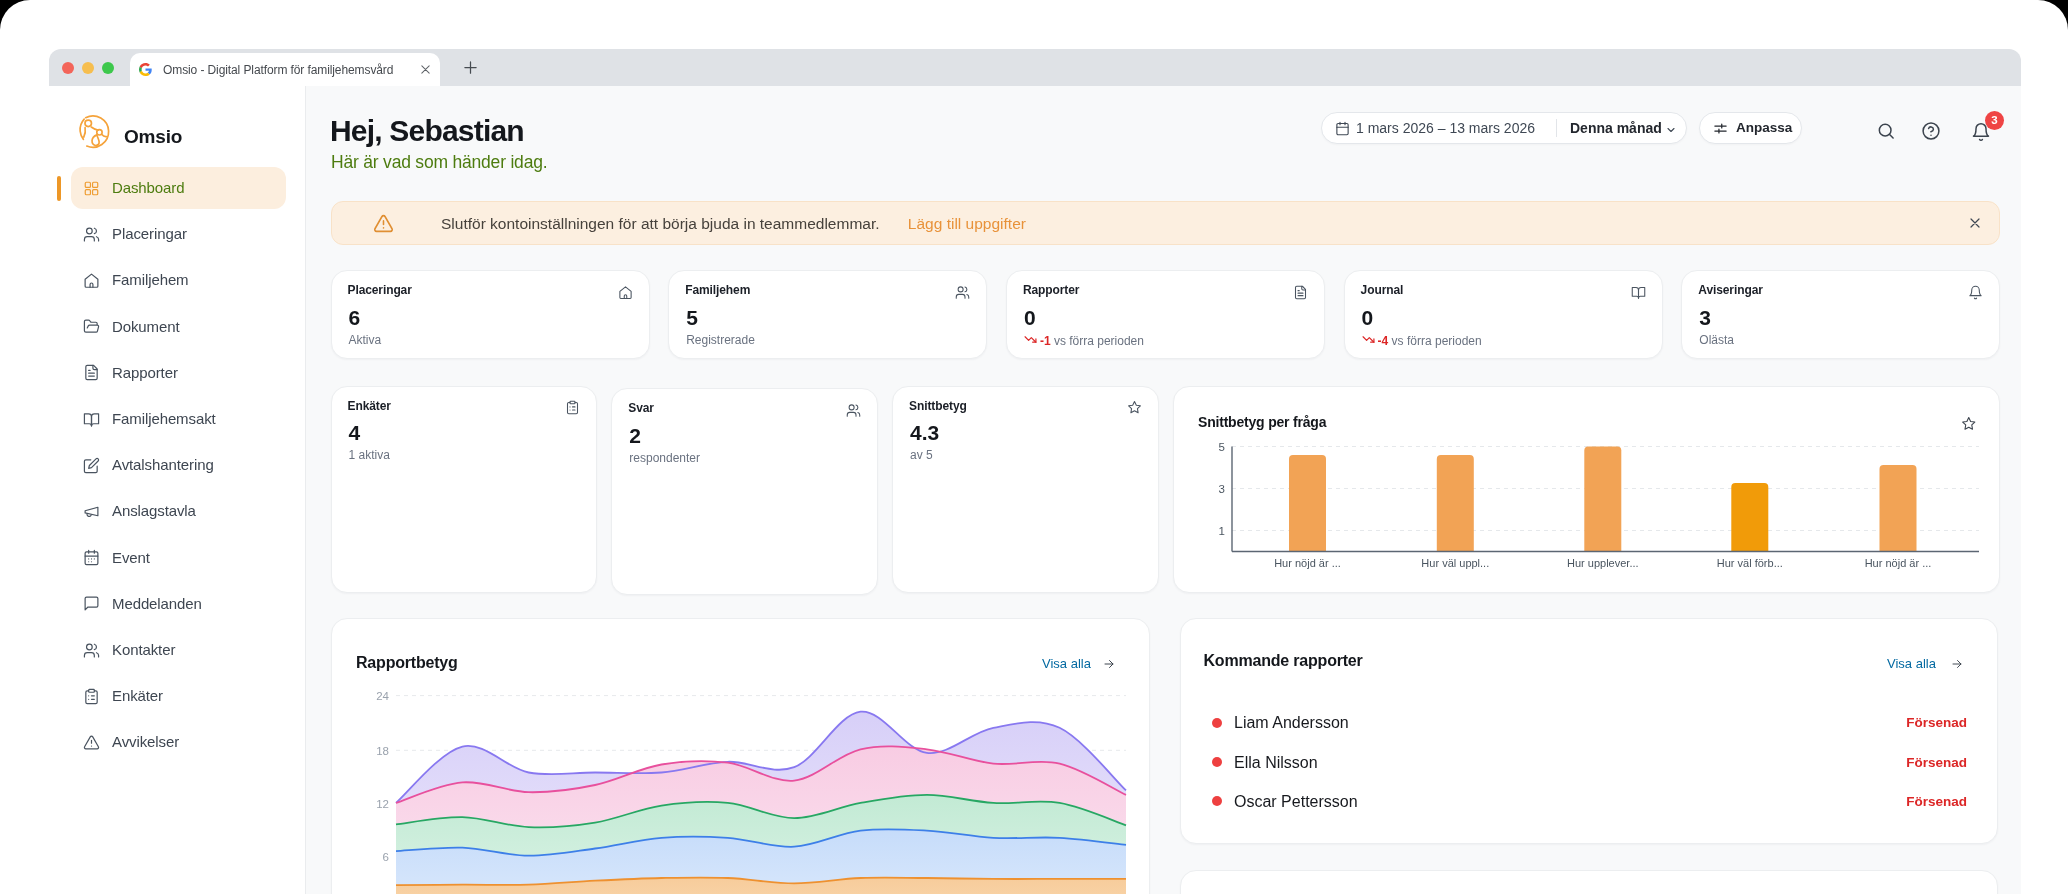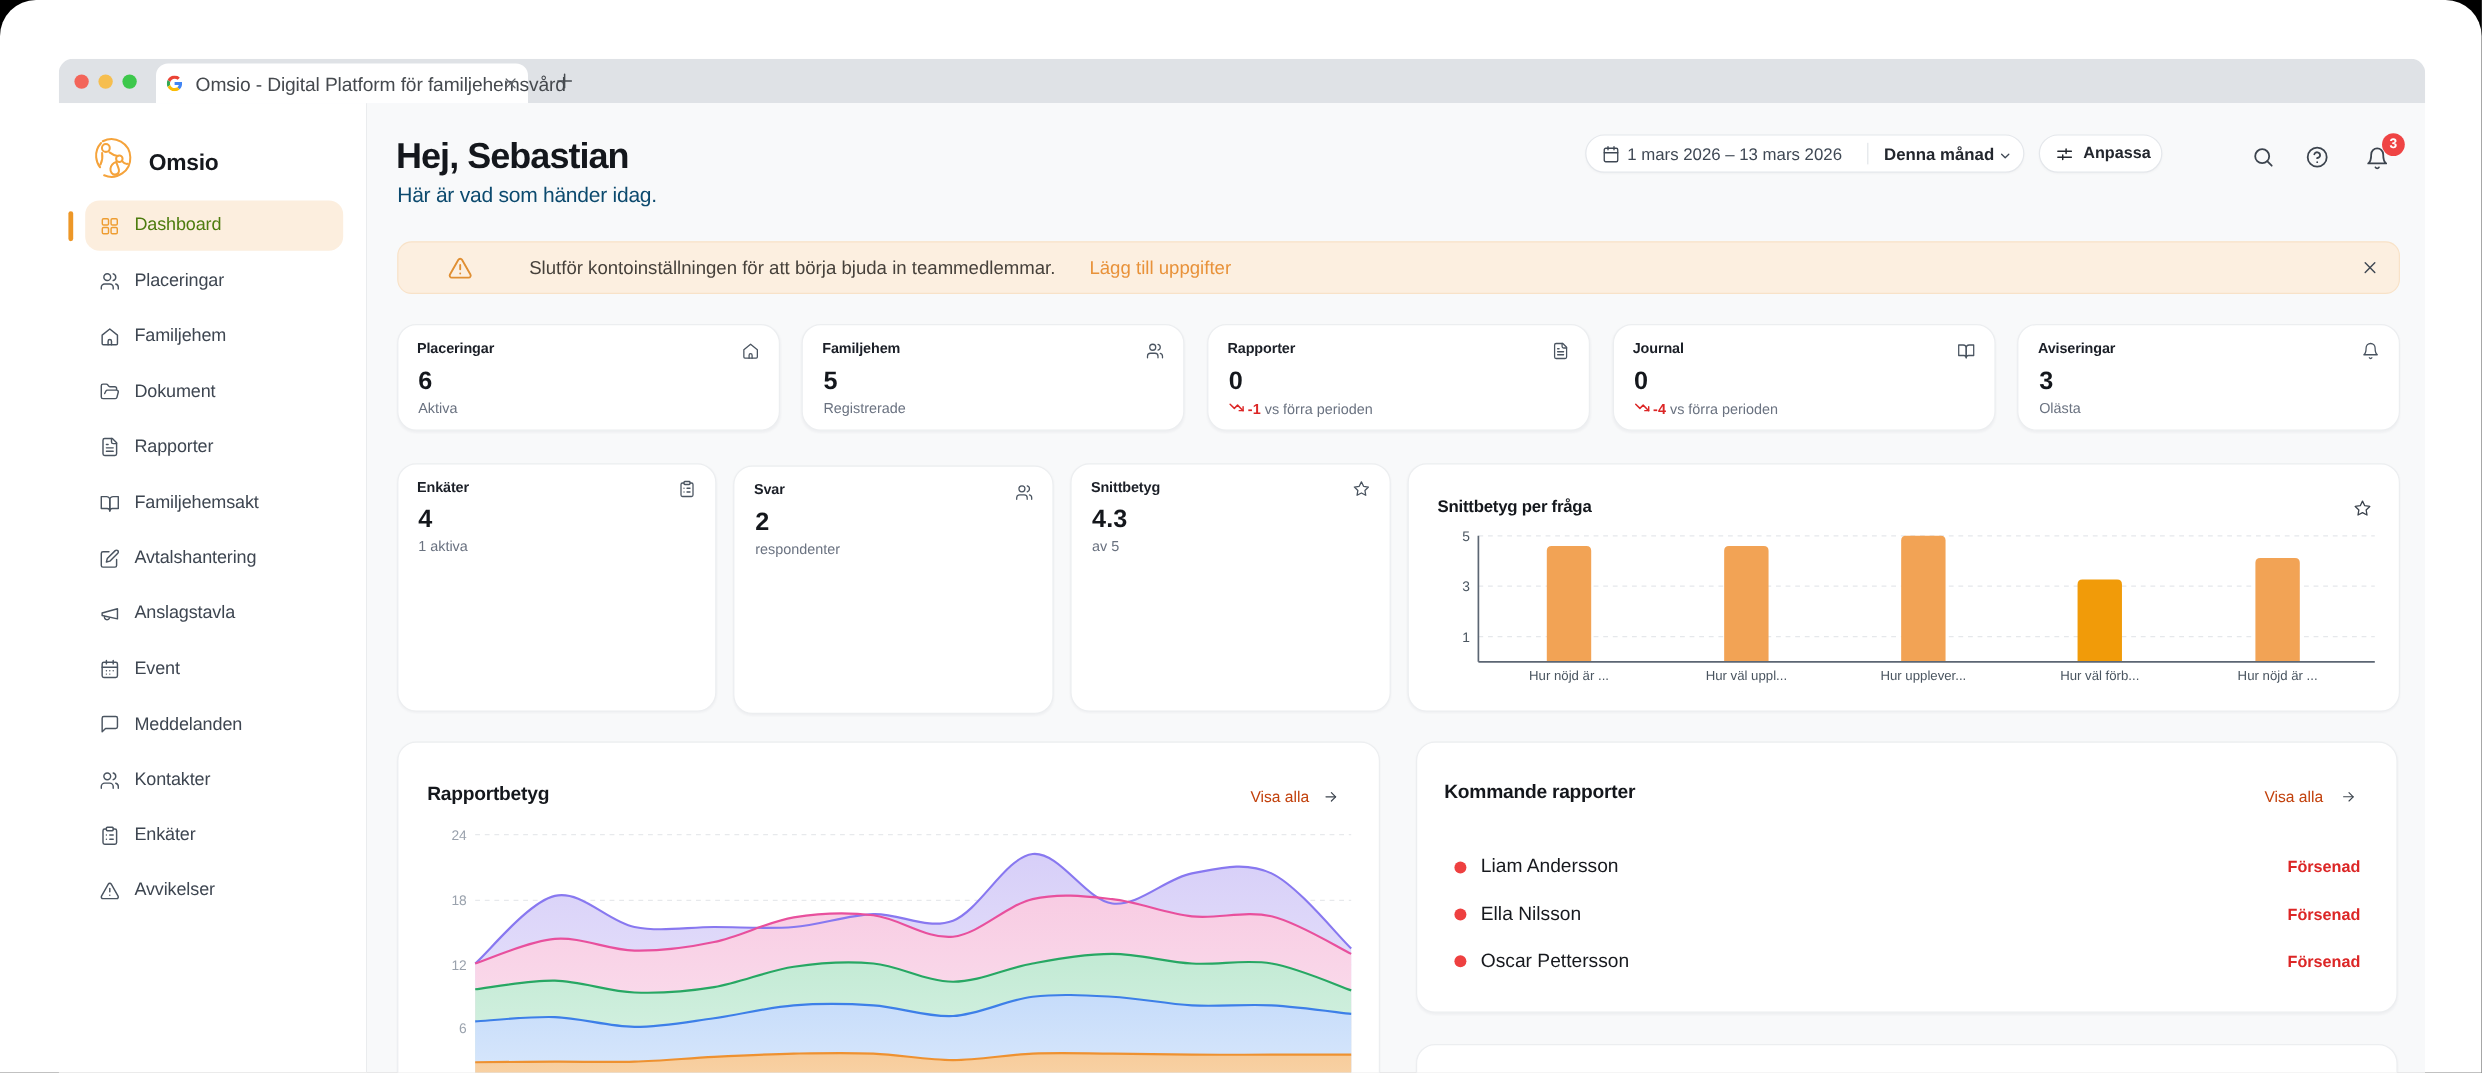--- a/index.html
+++ b/index.html
@@ -2,41 +2,41 @@
 <html><head>
 <meta charset="utf-8">
 <style>
 * { margin:0; padding:0; box-sizing:border-box; }
 html,body { width:2068px; height:894px; background:#000; font-family:"Liberation Sans", sans-serif; overflow:hidden; }
 .page { position:absolute; left:0; top:0; width:2068px; height:894px; background:#fff; border-radius:30px 30px 0 0; overflow:hidden; }
 .window { position:absolute; left:49px; top:49px; width:1972px; height:845px; border-radius:12px 12px 0 0; overflow:hidden; }
 .tabbar { position:absolute; left:0; top:0; width:1972px; height:37px; background:#DFE2E6; }
 .tl { position:absolute; top:13px; width:12px; height:12px; border-radius:50%; }
 .tab { position:absolute; left:81px; top:4px; width:310px; height:33px; background:#fff; border-radius:10px 10px 0 0; }
-.tabtitle { position:absolute; left:33px; top:10px; font-size:16px; color:#45494E; white-space:nowrap; letter-spacing:-0.1px; }
+.tabtitle { position:absolute; left:33px; top:10px; font-size:12px; color:#45494E; white-space:nowrap; letter-spacing:-0.1px; }
 .chrome { position:absolute; left:0; top:37px; width:1972px; height:808px; background:#F8F9FA; }
 .sidebar { position:absolute; left:0; top:0; width:257px; height:808px; background:#fff; border-right:1px solid #EAECEE; }
 .navitem { position:absolute; left:22px; width:215px; height:42px; border-radius:12px; }
 .navitem .ic { position:absolute; left:11.5px; top:12.5px; width:17px; height:17px; }
 .navitem .lbl { position:absolute; left:41px; top:12px; font-size:15px; color:#3E4651; letter-spacing:-0.1px; }
 .navitem.active { background:#FCEEDE; }
 .navitem.active .lbl { color:#4d7c0f; font-weight:500; }
 .navind { position:absolute; left:8px; width:4px; height:25px; border-radius:3px; background:#ED9727; }
 .content { position:absolute; left:257px; top:0; width:1715px; height:808px; background:#F8F9FA; }
 h1 { position:absolute; left:24px; top:28px; font-size:30px; font-weight:700; color:#14171C; letter-spacing:-0.8px; }
-.subtitle { position:absolute; left:25px; top:66px; font-size:17.5px; color:#0c4a6e; letter-spacing:-0.2px; }
+.subtitle { position:absolute; left:25px; top:66px; font-size:17.5px; color:#4d7c0f; letter-spacing:-0.2px; }
 .pill { position:absolute; top:26px; height:32px; background:#fff; border:1px solid #E4E7EB; border-radius:16px; box-shadow:0 1px 2px rgba(0,0,0,0.03); }
 .banner { position:absolute; left:25px; top:115px; width:1669px; height:44px; background:#FCEFE0; border:1px solid #F8E2C8; border-radius:12px; }
 .card { position:absolute; background:#fff; border:1px solid #ECEEF0; border-radius:16px; box-shadow:0 1px 2px rgba(16,24,40,0.04); }
 .card .ctitle { position:absolute; left:16px; top:12px; font-size:12px; font-weight:700; color:#1B1F27; letter-spacing:-0.1px; }
 .card .cnum { position:absolute; left:17px; top:34.5px; font-size:21px; font-weight:700; color:#14171C; }
 .card .csub { position:absolute; left:17px; top:61.5px; font-size:12px; color:#6A7280; }
 .card .cico { position:absolute; right:16px; top:13.5px; width:15px; height:15px; }
 .bigtitle { position:absolute; font-size:16px; font-weight:700; color:#14171C; letter-spacing:-0.2px; }
-.visa { position:absolute; font-size:13px; color:#c2410c; }
+.visa { position:absolute; font-size:13px; color:#0369a1; }
 .fors { position:absolute; font-size:13.5px; font-weight:700; color:#DC2626; }
 .rowname { position:absolute; font-size:16px; color:#17191E; }
 .dot { position:absolute; width:10px; height:10px; border-radius:50%; background:#EE4040; }
 svg { display:block; }
 .abs { position:absolute; }
 </style>
 </head>
 <body>
 <div class="page">
 <div class="window">

